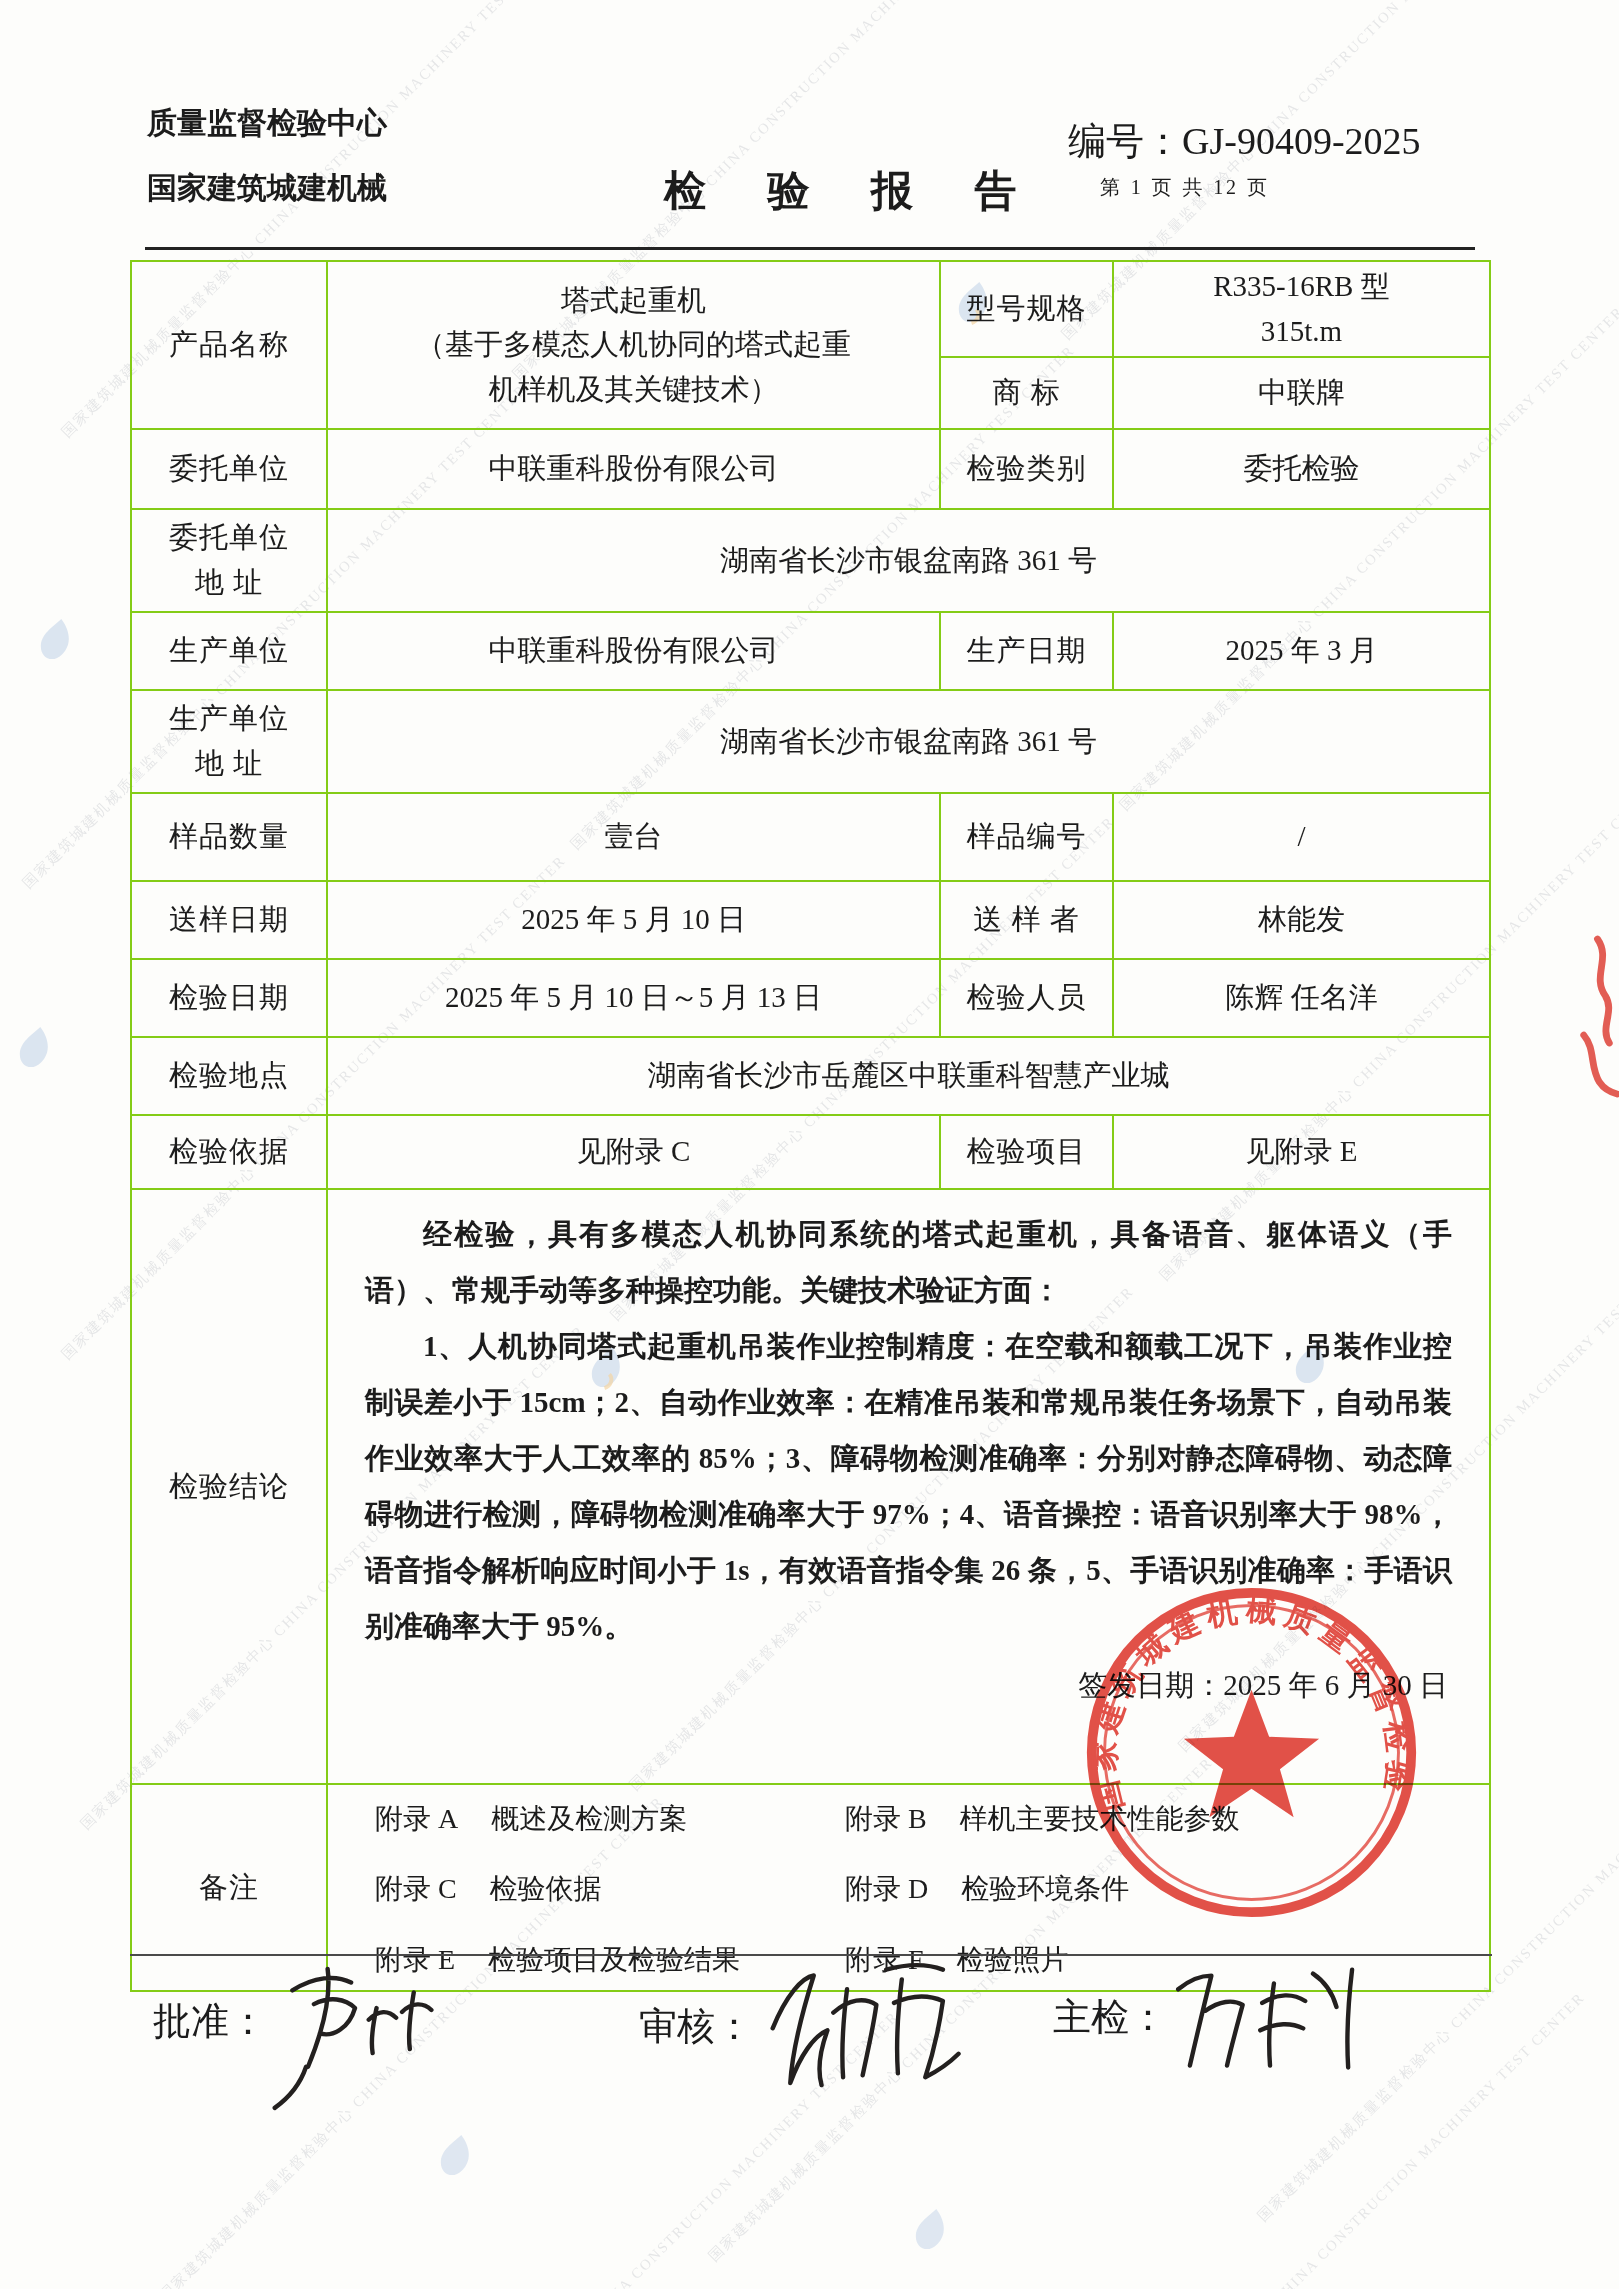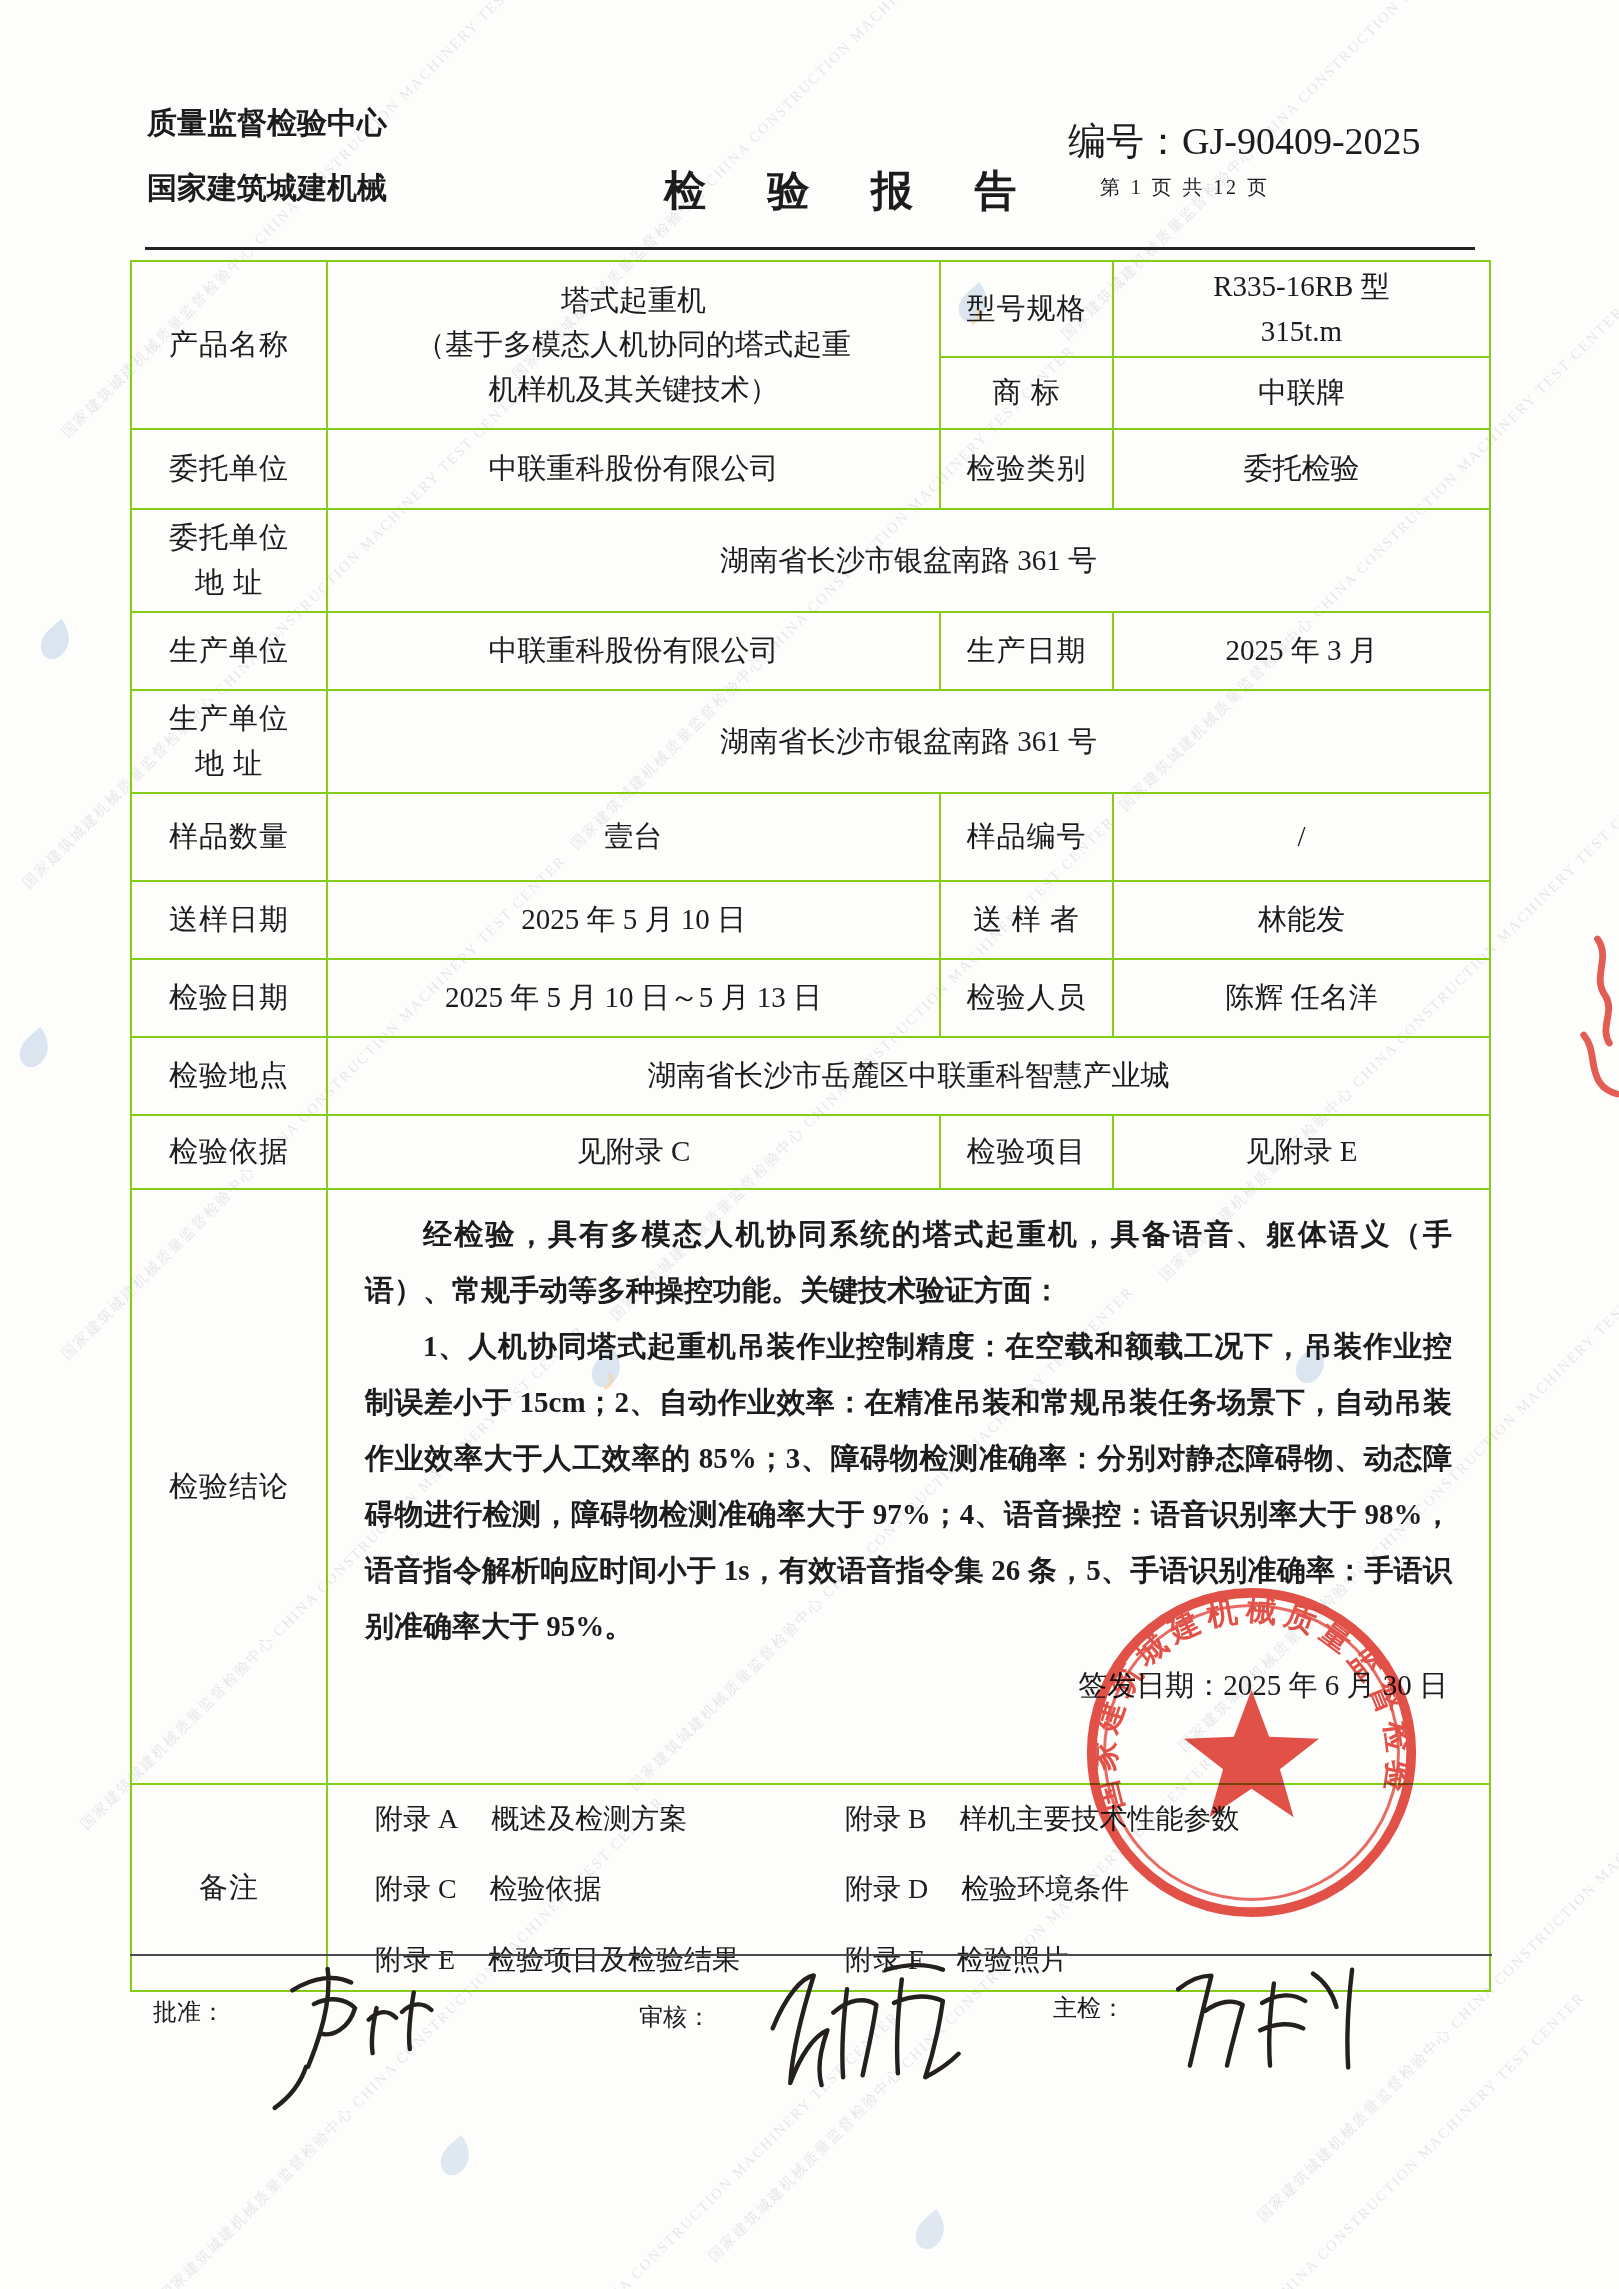--- a/index.html
+++ b/index.html
@@ -48,21 +48,21 @@
   }
   .concl p{margin:0;font-size:29px;line-height:56px;text-align:justify;text-indent:2em;font-weight:bold;}
   .sign-date{margin-top:3.9px;font-size:29px;line-height:56px;text-align:right;padding-right:3.9px;}
   .remarks-grid{
     display:grid;grid-template-columns:470px auto;row-gap:27.4px;
     padding:9.8px 0 5.9px 41px;text-align:left;font-size:28px;
   }
   .remarks-grid .ap-title{margin-left:33px;}
   .tbl-underline{left:130px;top:1954px;width:1362px;height:2px;background:#4a4a4a;z-index:2;}
   
-  .sig-label{font-size:24px;z-index:2;white-space:nowrap;}
+  .sig-label{font-size:38px;z-index:2;white-space:nowrap;}
   .sig-scribble{z-index:3;}
   .sig-scribble path{fill:none;stroke:#23201f;stroke-width:4.5;stroke-linecap:round;stroke-linejoin:round;}
   
   .stamp{left:1081px;top:1582px;z-index:4;opacity:.88;mix-blend-mode:multiply;}
   .red-edge-mark{left:1572px;top:933px;z-index:4;opacity:.85;mix-blend-mode:multiply;}
   .red-edge-mark path{fill:none;stroke:#e04237;stroke-width:7;stroke-linecap:round;}
 </style>
 </head>
 <body>
 

